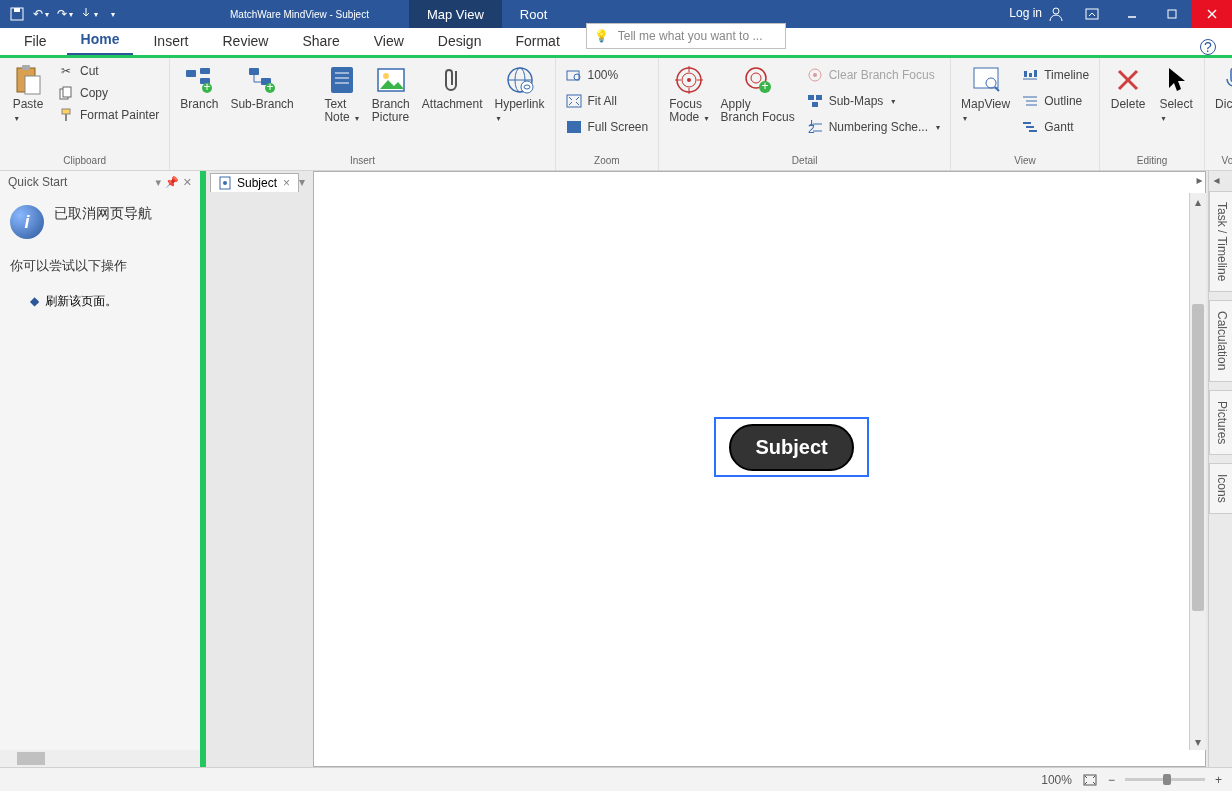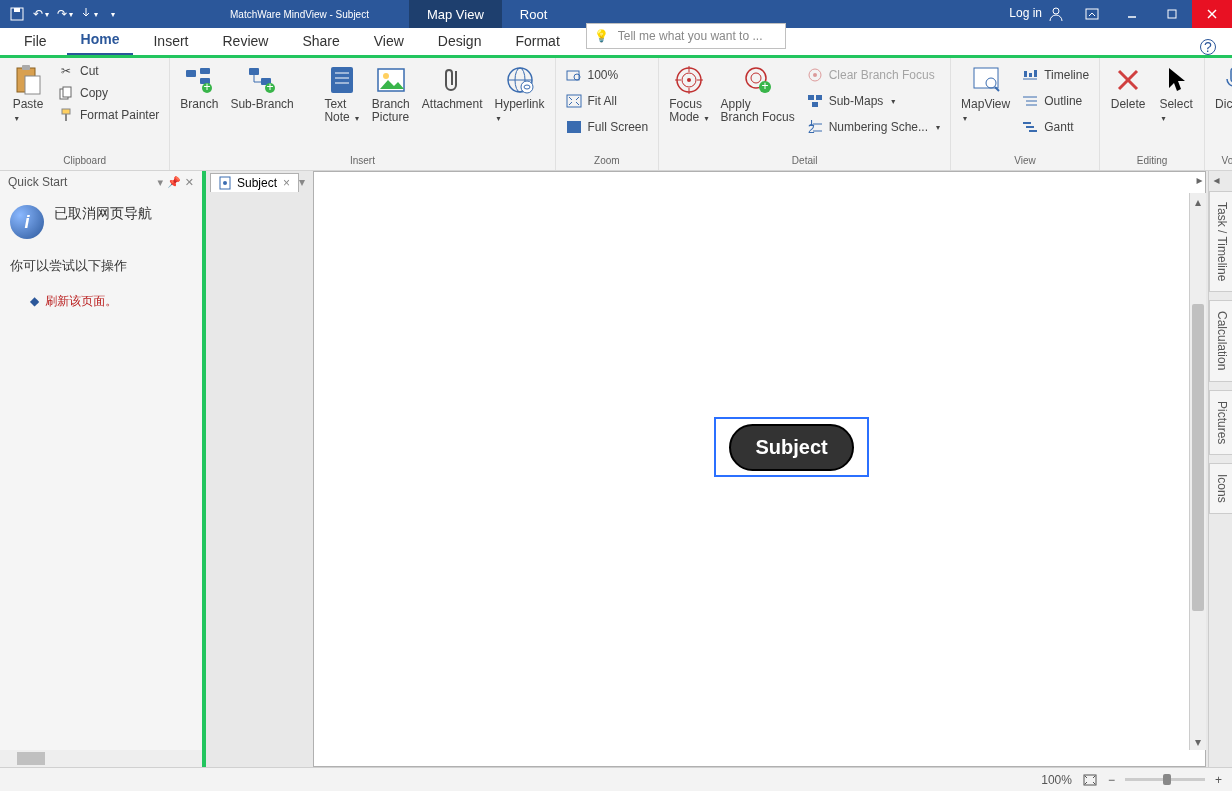--- a/index.html
+++ b/index.html
@@ -24,28 +24,28 @@
 .group-body{flex:1;display:flex;align-items:flex-start;gap:4px}
 .group-label{text-align:center;font-size:10px;color:#666;padding:2px 0}
 .big-btn{display:flex;flex-direction:column;align-items:center;justify-content:flex-start;padding:3px 4px;cursor:pointer;min-width:44px;gap:2px;color:#444}
 .big-btn .icon{width:32px;height:32px;display:flex;align-items:center;justify-content:center}
 .big-btn .lbl{font-size:12px;line-height:13px;white-space:nowrap}
 .small-btns{display:flex;flex-direction:column;gap:2px;justify-content:center}
 .small-btn{display:flex;align-items:center;gap:6px;padding:2px 4px;cursor:pointer;color:#444;white-space:nowrap}
 .small-btn .icon{width:16px;height:16px;display:flex;align-items:center;justify-content:center}
 .search-box{border:1px solid #c0c0c0;background:#fff;height:26px;width:200px;display:flex;align-items:center;padding:0 8px;gap:8px;color:#888;margin:6px}
 .workspace{position:absolute;top:171px;left:0;right:0;bottom:24px;display:flex}
-.quickstart{width:206px;background:#f5f5f5;border-right:4px solid #22c55e;display:flex;flex-direction:column}
+.quickstart{width:206px;background:#f5f5f5;border-right:6px solid #22c55e;display:flex;flex-direction:column}
 .qs-header{display:flex;align-items:center;padding:4px 8px;font-size:17px;color:#555}
 .qs-header .ctrls{margin-left:auto;display:flex;gap:4px;color:#888}
 .qs-header .ctrls span{cursor:pointer;font-size:11px}
 .qs-body{padding:12px 10px;color:#333}
 .qs-info{display:flex;gap:10px;align-items:flex-start;margin-bottom:18px}
 .info-icon{width:34px;height:34px;border-radius:50%;background:radial-gradient(circle at 30% 30%,#8ab8ff,#2b579a);display:flex;align-items:center;justify-content:center;color:#fff;font-weight:bold;font-size:18px;font-style:italic}
-.qs-link{color:#b91c1c;cursor:pointer}
+.qs-link{color:#000000;cursor:pointer}
 .qs-bullet{color:#2b579a;margin:0 6px 0 20px}
 .canvas-wrap{flex:1;display:flex;flex-direction:row;background:#e8e8e8;position:relative}
 .doc-tabs{height:22px;display:flex;align-items:center;background:#e8e8e8;padding-left:4px}
 .doc-tab{background:#fff;border:1px solid #b0b0b0;border-bottom:none;padding:2px 8px;display:flex;align-items:center;gap:6px;font-size:12px;cursor:pointer}
 .doc-tab .close-x{color:#888;cursor:pointer}
 .canvas{flex:1;background:#fff;border:1px solid #b0b0b0;margin:0 2px;position:relative;overflow:hidden}
 .node-sel{position:absolute;left:400px;top:245px;width:155px;height:60px;border:2px solid #2b70ff;display:flex;align-items:center;justify-content:center}
 .node{background:#333;border:2px solid #000;border-radius:28px;color:#fff;font-size:20px;font-weight:700;padding:10px 24px}
 .hscroll{height:17px;background:#eee;border-top:1px solid #ccc;position:relative}
 .hscroll .thumb{position:absolute;left:28%;width:44%;top:2px;bottom:2px;background:#c0c0c0;border-radius:2px}

